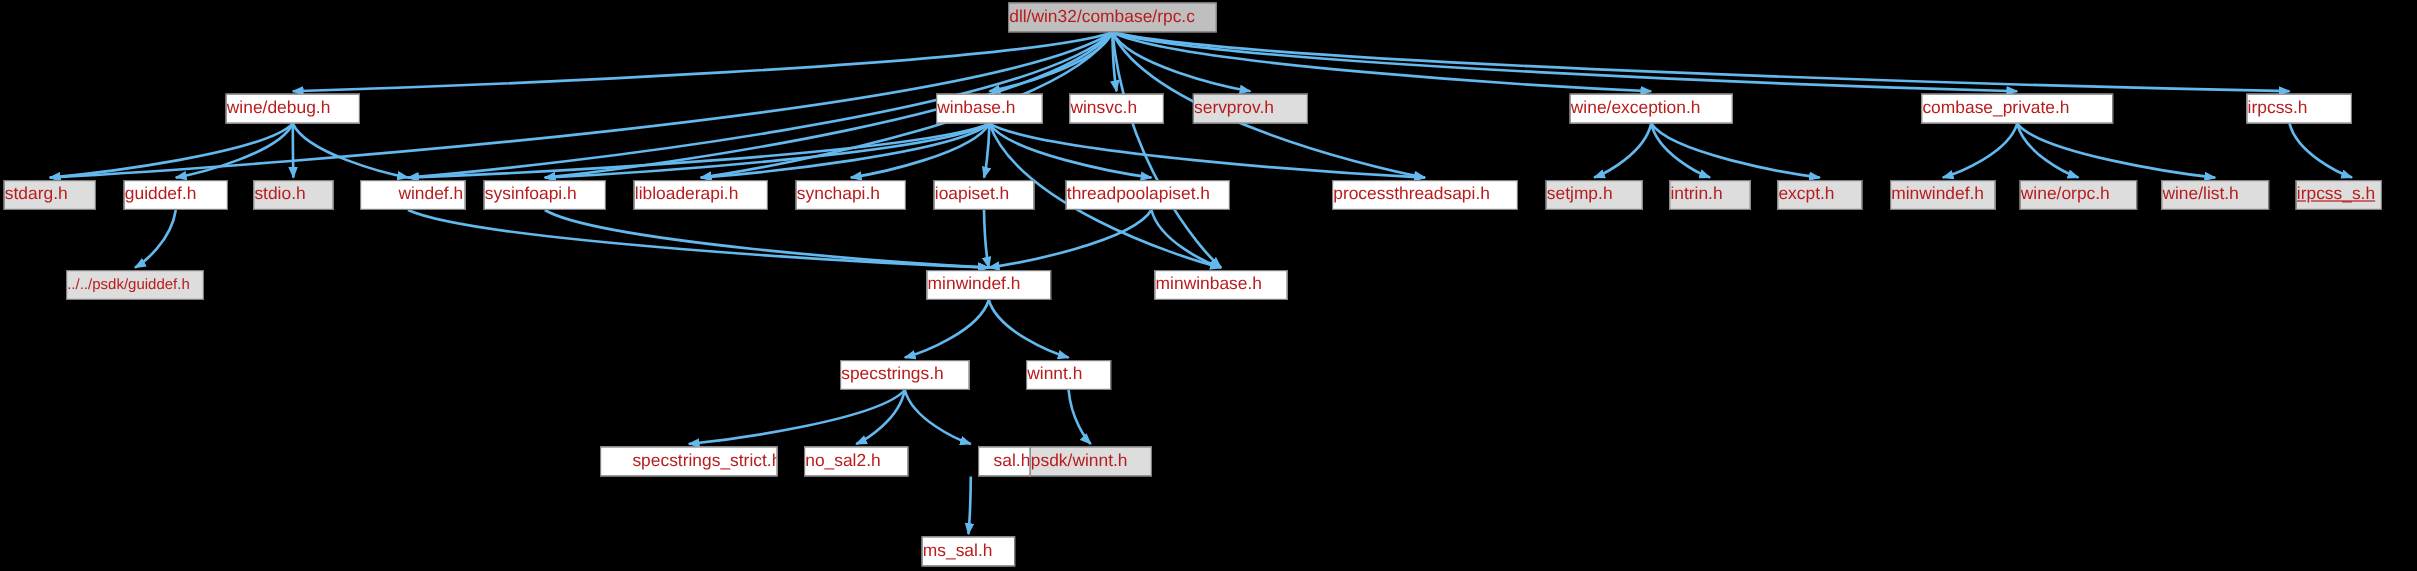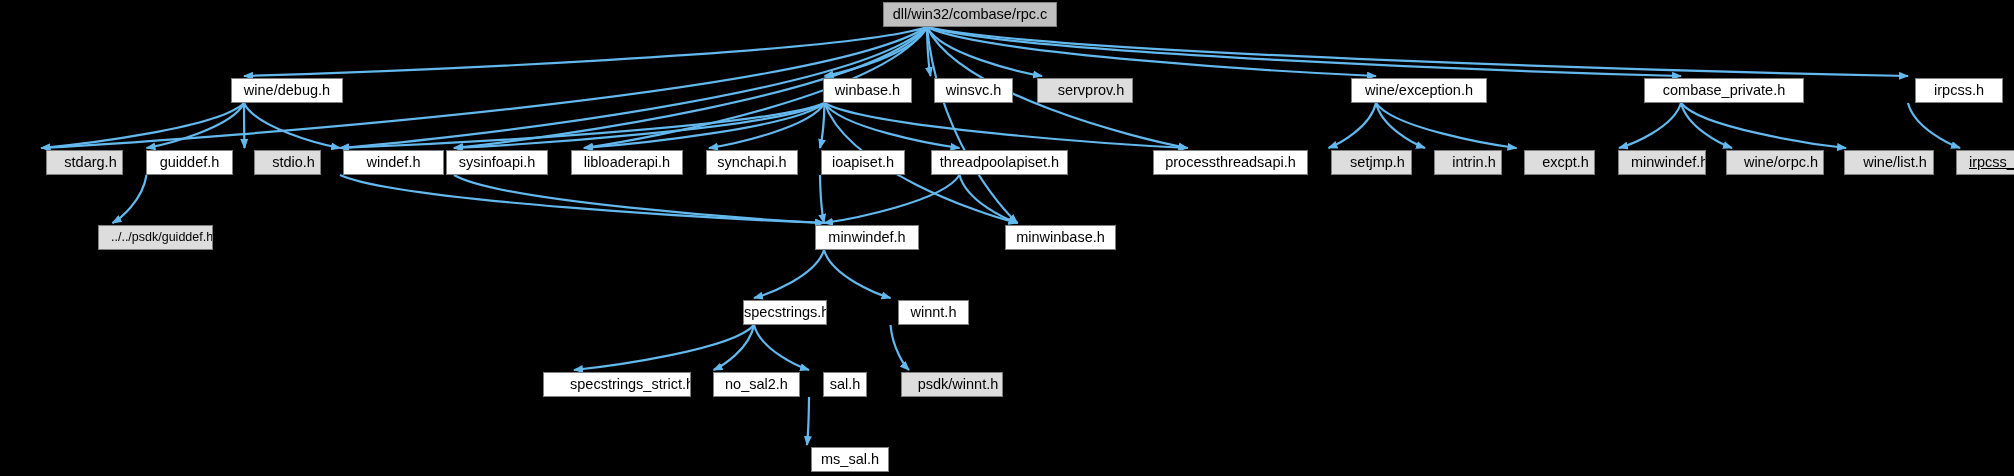--- a/index.html
+++ b/index.html
@@ -9,30 +9,29 @@
     background:#000000;
     font-family:"Liberation Sans", sans-serif;
     overflow:hidden;
   }
   svg#edges{position:absolute;left:0;top:0;width:2014px;height:476px;}
   .node{
     position:absolute;
     box-sizing:border-box;
     height:25px;
     line-height:23px;
-    text-align:center;
+    text-align:left;
     font-size:14.5px;
-    color:#000000;
+    color:#b91c1c;
     border:1px solid #808080;
     white-space:nowrap;
     overflow:hidden;
-    margin-left:43px;
   }
   .node.white{background:#ffffff;}
-  .node.gray{background:#dddddd;padding-left:12px;}
+  .node.gray{background:#dddddd;}
   .node.root{background:#bfbfbf;font-size:14.5px;}
   .node.small{font-size:12.5px;}
 </style>
 </head>
 <body>
 
 <div id="graph">
   <svg id="edges" xmlns="http://www.w3.org/2000/svg">
     <defs>
       <marker id="ah" markerWidth="10" markerHeight="8" refX="9" refY="4" orient="auto" markerUnits="userSpaceOnUse">
@@ -92,38 +91,38 @@
       <div class="node white" style="left: 188px; top: 78px; width: 112px;">wine/debug.h</div>
       <div class="node white" style="left: 780px; top: 78px; width: 89px;">winbase.h</div>
       <div class="node white" style="left: 891px; top: 78px; width: 79px;">winsvc.h</div>
       <div class="node gray" style="left: 994px; top: 78px; width: 96px;">servprov.h</div>
       <div class="node white" style="left: 1308px; top: 78px; width: 136px;">wine/exception.h</div>
       <div class="node white" style="left: 1601px; top: 78px; width: 160px;">combase_private.h</div>
       <div class="node white" style="left: 1872px; top: 78px; width: 88px;">irpcss.h</div>
       <div class="node gray" style="left: 3px; top: 150px; width: 77px;">stdarg.h</div>
       <div class="node white" style="left: 103px; top: 150px; width: 87px;">guiddef.h</div>
       <div class="node gray" style="left: 211px; top: 150px; width: 67px;">stdio.h</div>
-      <div class="node white" style="left: 300px; top: 150px; width: 101px;">windef.h</div>
+      <div class="node white" style="left: 300px; top: 150px; width: 88px; padding-left: 31px;">windef.h</div>
       <div class="node white" style="left: 403px; top: 150px; width: 102px;">sysinfoapi.h</div>
       <div class="node white" style="left: 528px; top: 150px; width: 112px;">libloaderapi.h</div>
       <div class="node white" style="left: 663px; top: 150px; width: 92px;">synchapi.h</div>
       <div class="node white" style="left: 778px; top: 150px; width: 84px;">ioapiset.h</div>
       <div class="node white" style="left: 888px; top: 150px; width: 137px;">threadpoolapiset.h</div>
       <div class="node white" style="left: 1110px; top: 150px; width: 155px;">processthreadsapi.h</div>
       <div class="node gray" style="left: 1288px; top: 150px; width: 81px;">setjmp.h</div>
       <div class="node gray" style="left: 1391px; top: 150px; width: 68px;">intrin.h</div>
       <div class="node gray" style="left: 1481px; top: 150px; width: 71px;">excpt.h</div>
       <div class="node gray" style="left: 1575px; top: 150px; width: 88px;">minwindef.h</div>
       <div class="node gray" style="left: 1683px; top: 150px; width: 98px;">wine/orpc.h</div>
       <div class="node gray" style="left: 1801px; top: 150px; width: 90px;">wine/list.h</div>
       <div class="node gray" style="left: 1913px; top: 150px; width: 72px; text-decoration: underline;">irpcss_s.h</div>
       <div class="node gray small" style="left: 55px; top: 225px; width: 115px;">../../psdk/guiddef.h</div>
       <div class="node white" style="left: 772px; top: 225px; width: 104px;">minwindef.h</div>
       <div class="node white" style="left: 962px; top: 225px; width: 111px;">minwinbase.h</div>
-      <div class="node white" style="left: 700px; top: 300px; width: 84px;">specstrings.h</div>
+      <div class="node white" style="left: 700px; top: 300px; width: 108px;">specstrings.h</div>
       <div class="node white" style="left: 855px; top: 300px; width: 71px;">winnt.h</div>
       <div class="node white" style="left: 500px; top: 372px; width: 148px; padding-left: 26px;">specstrings_strict.h</div>
       <div class="node white" style="left: 670px; top: 372px; width: 87px;">no_sal2.h</div>
-      <div class="node white" style="left: 780px; top: 372px; width: 44px;">sal.h</div>
+      <div class="node white" style="left: 815px; top: 372px; width: 44px; padding-left: 12px;">sal.h</div>
       <div class="node gray" style="left: 858px; top: 372px; width: 102px;">psdk/winnt.h</div>
       <div class="node white" style="left: 768px; top: 447px; width: 78px;">ms_sal.h</div>
     </div>
 </div>
 
 </body></html>

